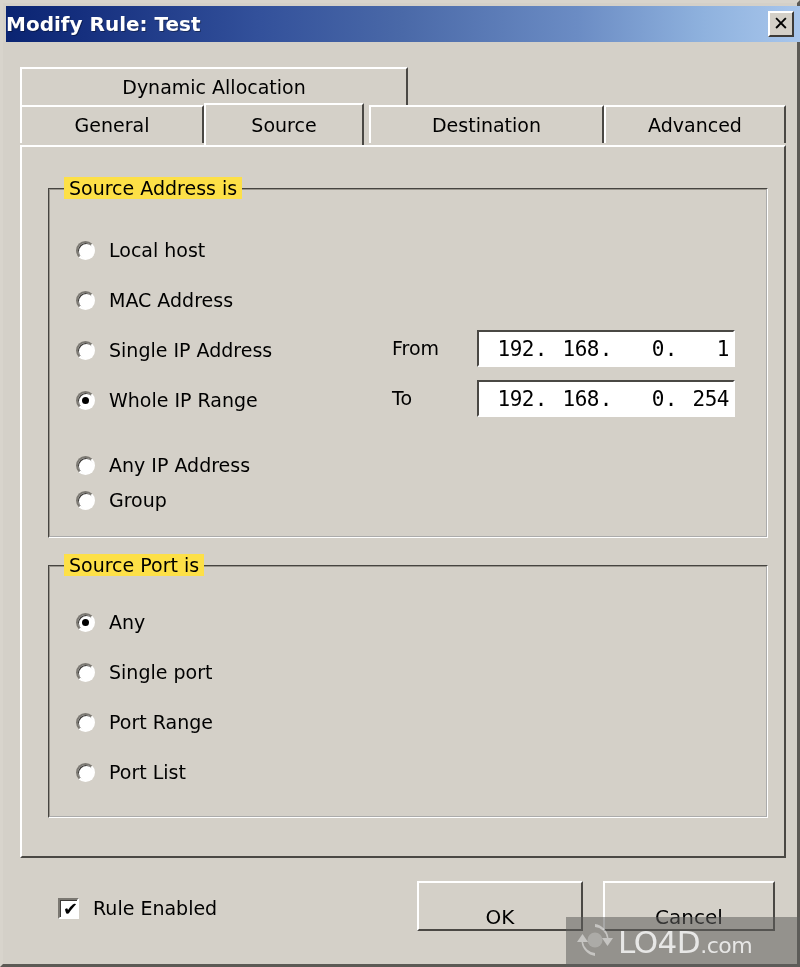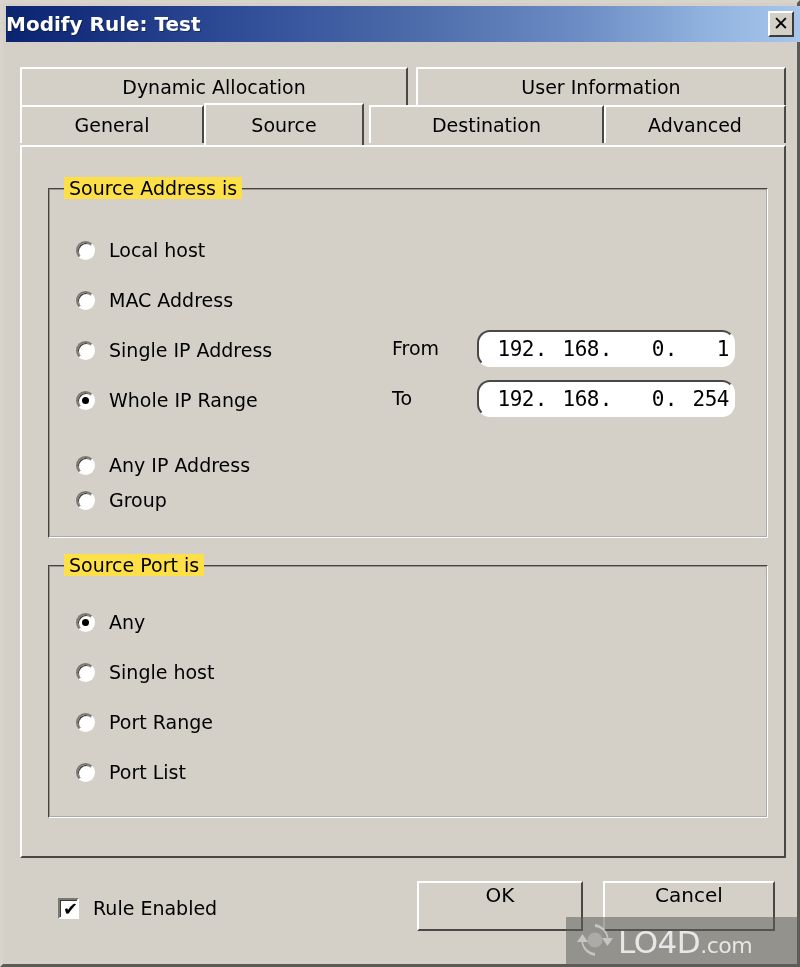--- a/index.html
+++ b/index.html
@@ -204,21 +204,20 @@
     background: #ffffff;
     box-sizing: border-box;
     border-top: 2px solid #4a4844;
     border-left: 2px solid #4a4844;
     border-right: 2px solid #ffffff;
     border-bottom: 2px solid #ffffff;
     display: flex;
     align-items: center;
     cursor: text;
     padding: 9px 4px;
-    border-radius: 13px;
   }
   .octet {
     flex: 1 1 0;
     text-align: right;
     font-size: 21px;
     color: #000000;
     font-family: "DejaVu Sans Mono", monospace;
     letter-spacing: -0.5px;
   }
   .ipdot {
@@ -274,21 +273,21 @@
   .pushbtn {
     position: absolute;
     height: 50px;
     background: #d4d0c8;
     box-sizing: border-box;
     border-top: 2px solid #ffffff;
     border-left: 2px solid #ffffff;
     border-right: 2px solid #4a4844;
     border-bottom: 2px solid #4a4844;
     display: flex;
-    align-items: flex-start;
+    align-items: flex-end;
     justify-content: center;
     font-size: 20px;
     color: #000000;
     font-family: "DejaVu Sans", sans-serif;
     cursor: pointer;
   }
 
   
   .watermark {
     position: absolute;
@@ -330,23 +329,20 @@
       <span class="close-glyph">✕</span>
     </div>
   </div>
 
   <div class="tabstrip">
 
     <div class="tabrow tabrow-top">
       <div class="tab" style="left:0px; width:388px;">
         <span>Dynamic Allocation</span>
       </div>
-      <div class="tab" style="left:396px; width:370px;">
-        <span>User Information</span>
-      </div>
     </div>
 
     <div class="tabrow tabrow-bottom">
       <div class="tab" style="left:0px; width:184px;">
         <span>General</span>
       </div>
       <div class="tab selected" style="left:184px; width:160px;">
         <span>Source</span>
       </div>
       <div class="tab" style="left:349px; width:235px;">
@@ -423,21 +419,21 @@
 
       <div class="radio-row" style="left:26px; top:42px;">
         <span class="radio checked">
             <span class="dot"></span>
           </span>
         <span class="radio-label">Any</span>
       </div>
 
       <div class="radio-row" style="left:26px; top:92px;">
         <span class="radio"></span>
-        <span class="radio-label">Single host</span>
+        <span class="radio-label">Single port</span>
       </div>
 
       <div class="radio-row" style="left:26px; top:142px;">
         <span class="radio"></span>
         <span class="radio-label">Port Range</span>
       </div>
 
       <div class="radio-row" style="left:26px; top:192px;">
         <span class="radio"></span>
         <span class="radio-label">Port List</span>

